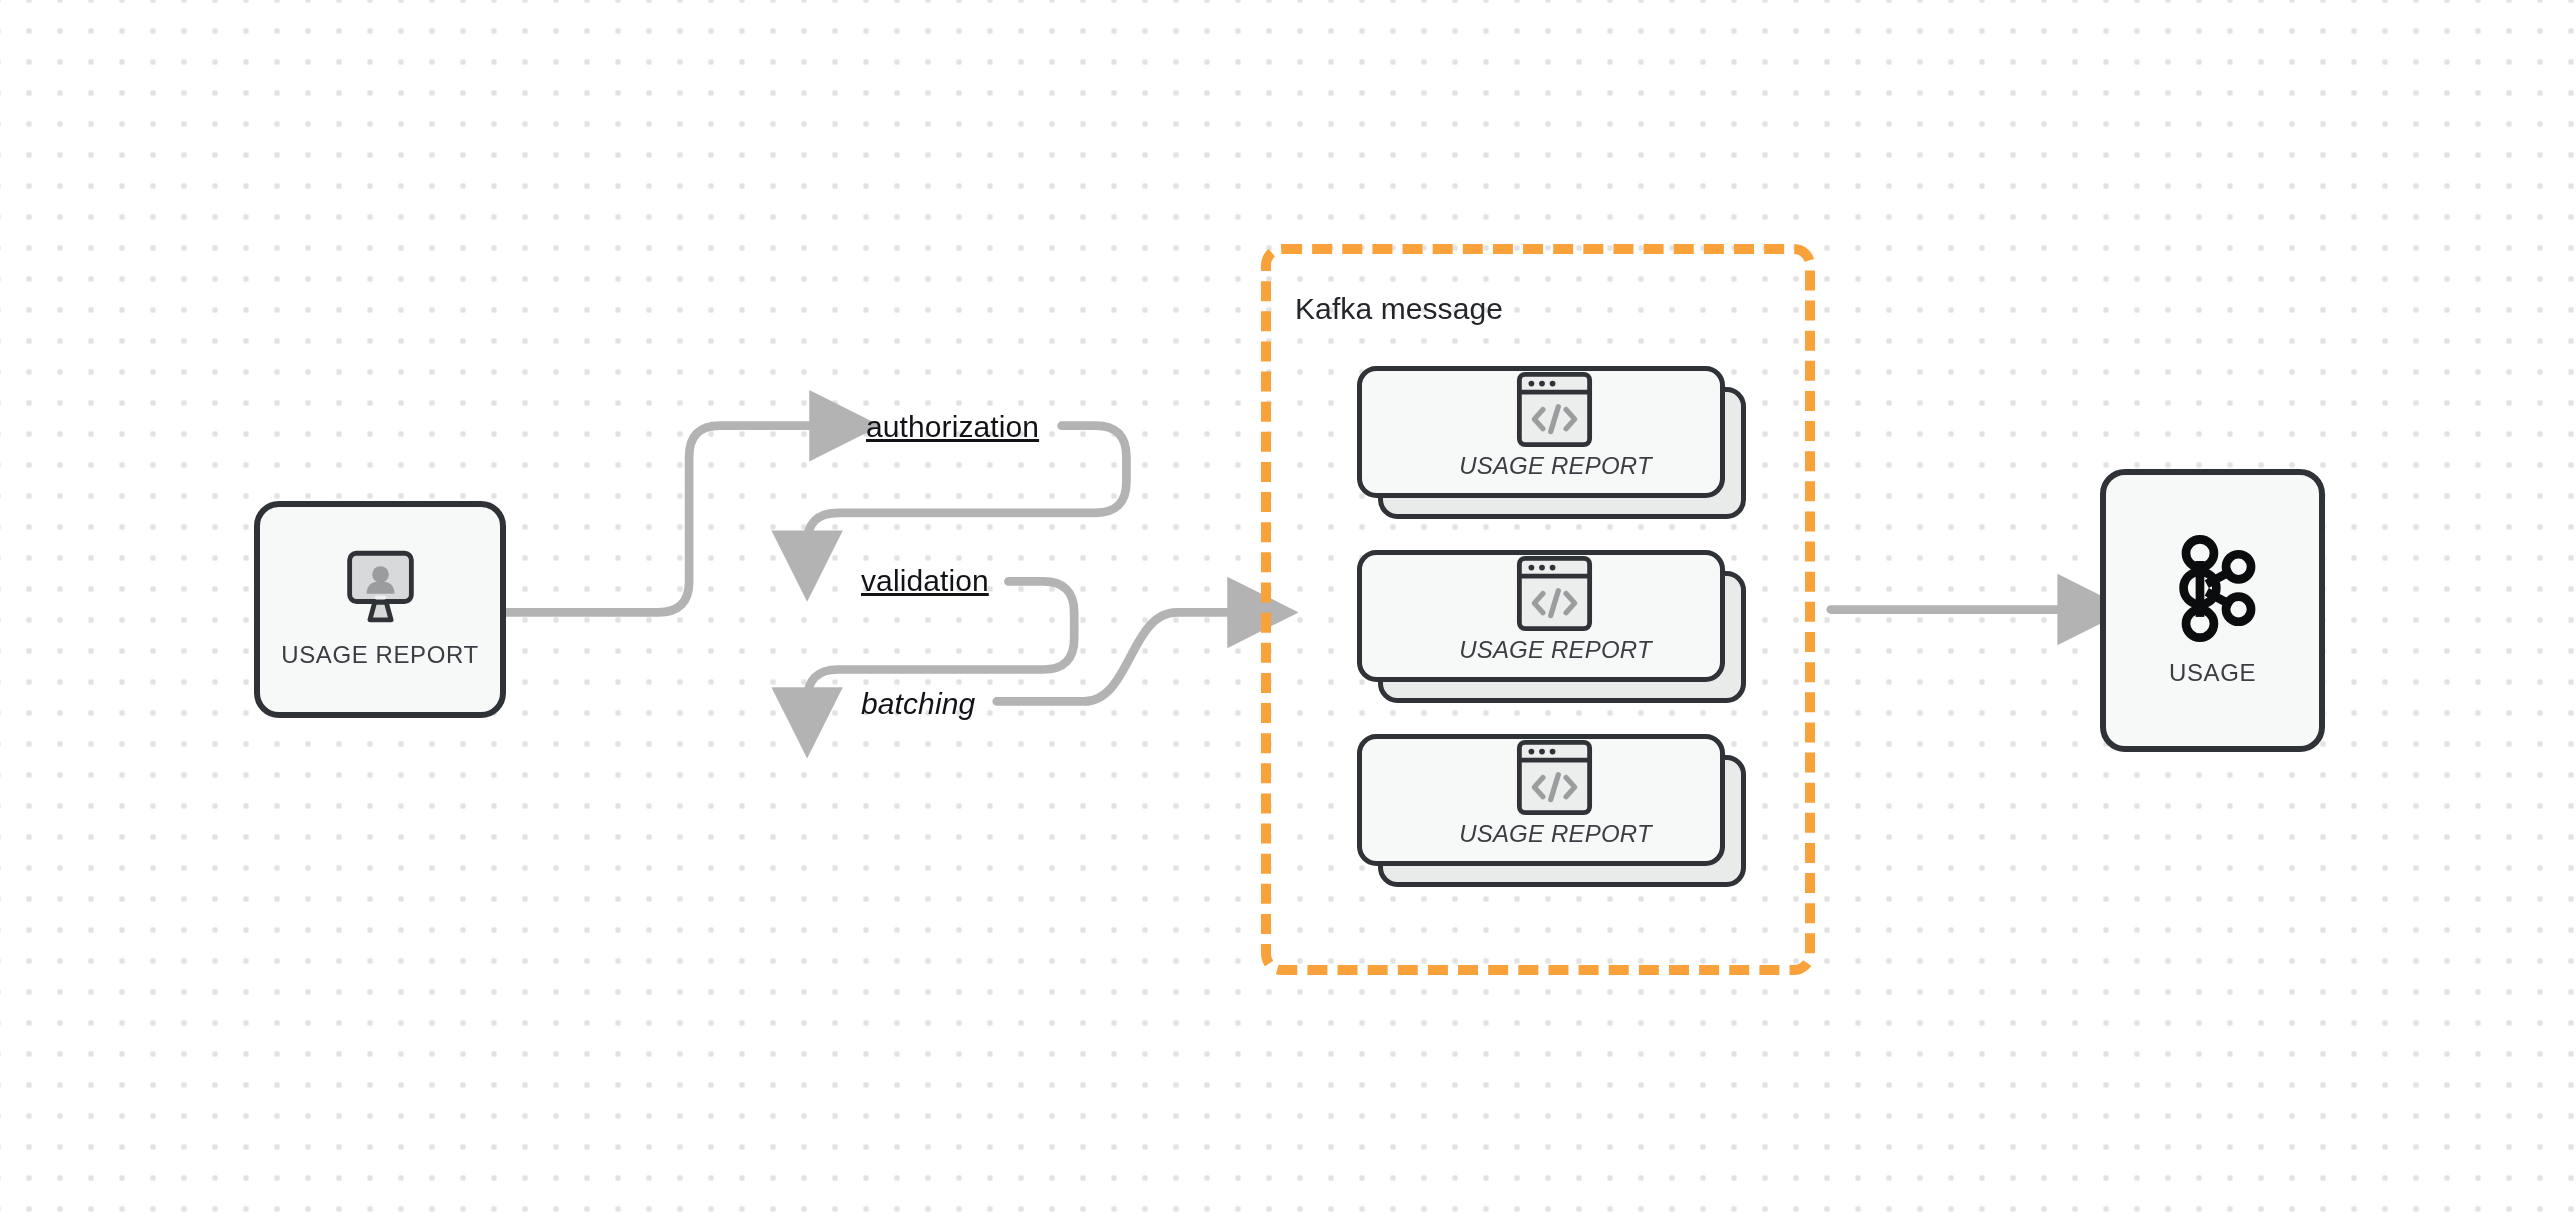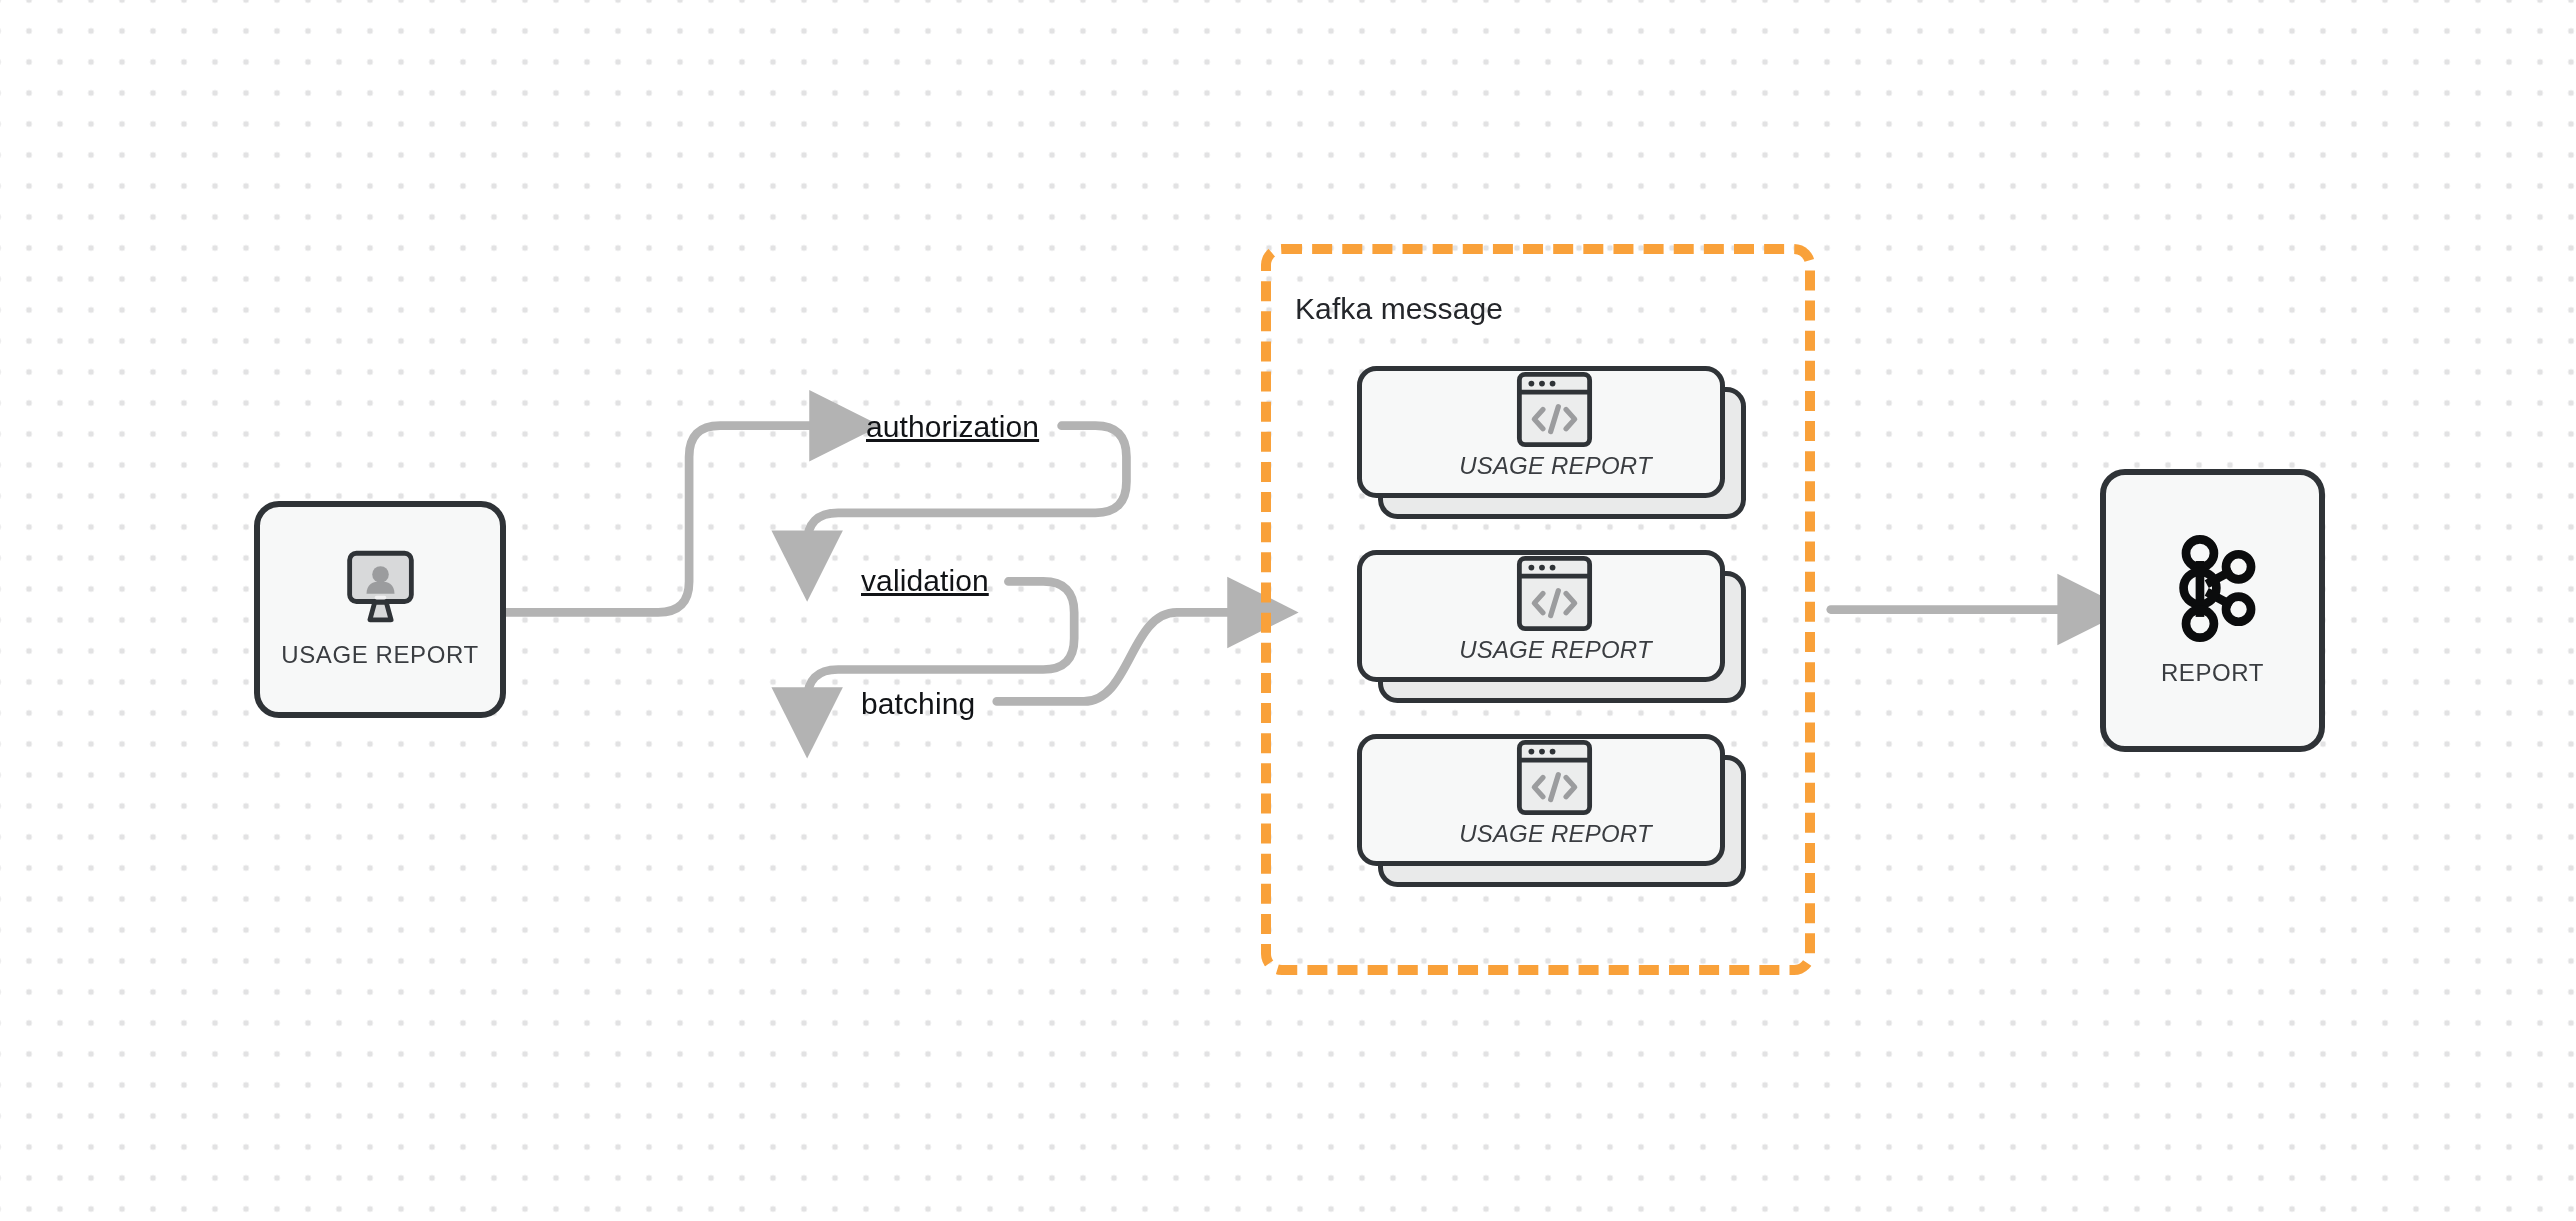--- a/index.html
+++ b/index.html
@@ -167,21 +167,21 @@
         <path d="M27.5 45 C27.5 35.5 34 32 42 32 C50 32 56.5 35.5 56.5 45 Z" fill="#9b9c9e"></path>
         <rect x="36" y="47" width="12" height="4" rx="2" fill="#f2f2f3"></rect>
         <path d="M31 72 L36 54 L48 54 L53 72 Z" fill="#d8d9da" stroke="#2f3337" stroke-width="5" stroke-linejoin="round"></path>
       </svg>
     </span>
     <span class="node-label">USAGE REPORT</span>
   </div>
 
   <div class="step-label" style="left:866px; top:410px;text-decoration:underline;">authorization</div>
   <div class="step-label" style="left:861px; top:564px;text-decoration:underline;">validation</div>
-  <div class="step-label" style="left:861px; top:687px;">batching</div>
+  <div class="step-label" style="left:861px; top:687px;font-style:italic;">batching</div>
 
   <div id="group-kafka-message"></div>
   <div id="group-kafka-message-title">Kafka message</div>
 
   <div class="report-card-wrap" style="left:1357px; top:366px;">
     <div class="report-shadow"></div>
     <div class="report-card">
       <span class="report-icon">
         <svg width="77" height="77" viewBox="0 0 80 80">
           <rect x="3.5" y="3.5" width="73" height="73" rx="6" fill="#eceded" stroke="#2f3337" stroke-width="5"></rect>
@@ -245,17 +245,17 @@
           <line x1="44" y1="52" x2="70" y2="38"></line>
           <line x1="44" y1="60" x2="70" y2="74"></line>
         </g>
         <circle cx="37" cy="20" r="14.5" fill="none" stroke="#0b0c0d" stroke-width="9"></circle>
         <circle cx="37" cy="56" r="17" fill="none" stroke="#0b0c0d" stroke-width="9"></circle>
         <circle cx="37" cy="93" r="14.5" fill="none" stroke="#0b0c0d" stroke-width="9"></circle>
         <circle cx="77" cy="34" r="13" fill="none" stroke="#0b0c0d" stroke-width="9"></circle>
         <circle cx="77" cy="78" r="13" fill="none" stroke="#0b0c0d" stroke-width="9"></circle>
       </svg>
     </span>
-    <span class="node-label">REPORT</span>
+    <span class="node-label">USAGE</span>
   </div>
 
 </div>
 
 
 </body></html>

